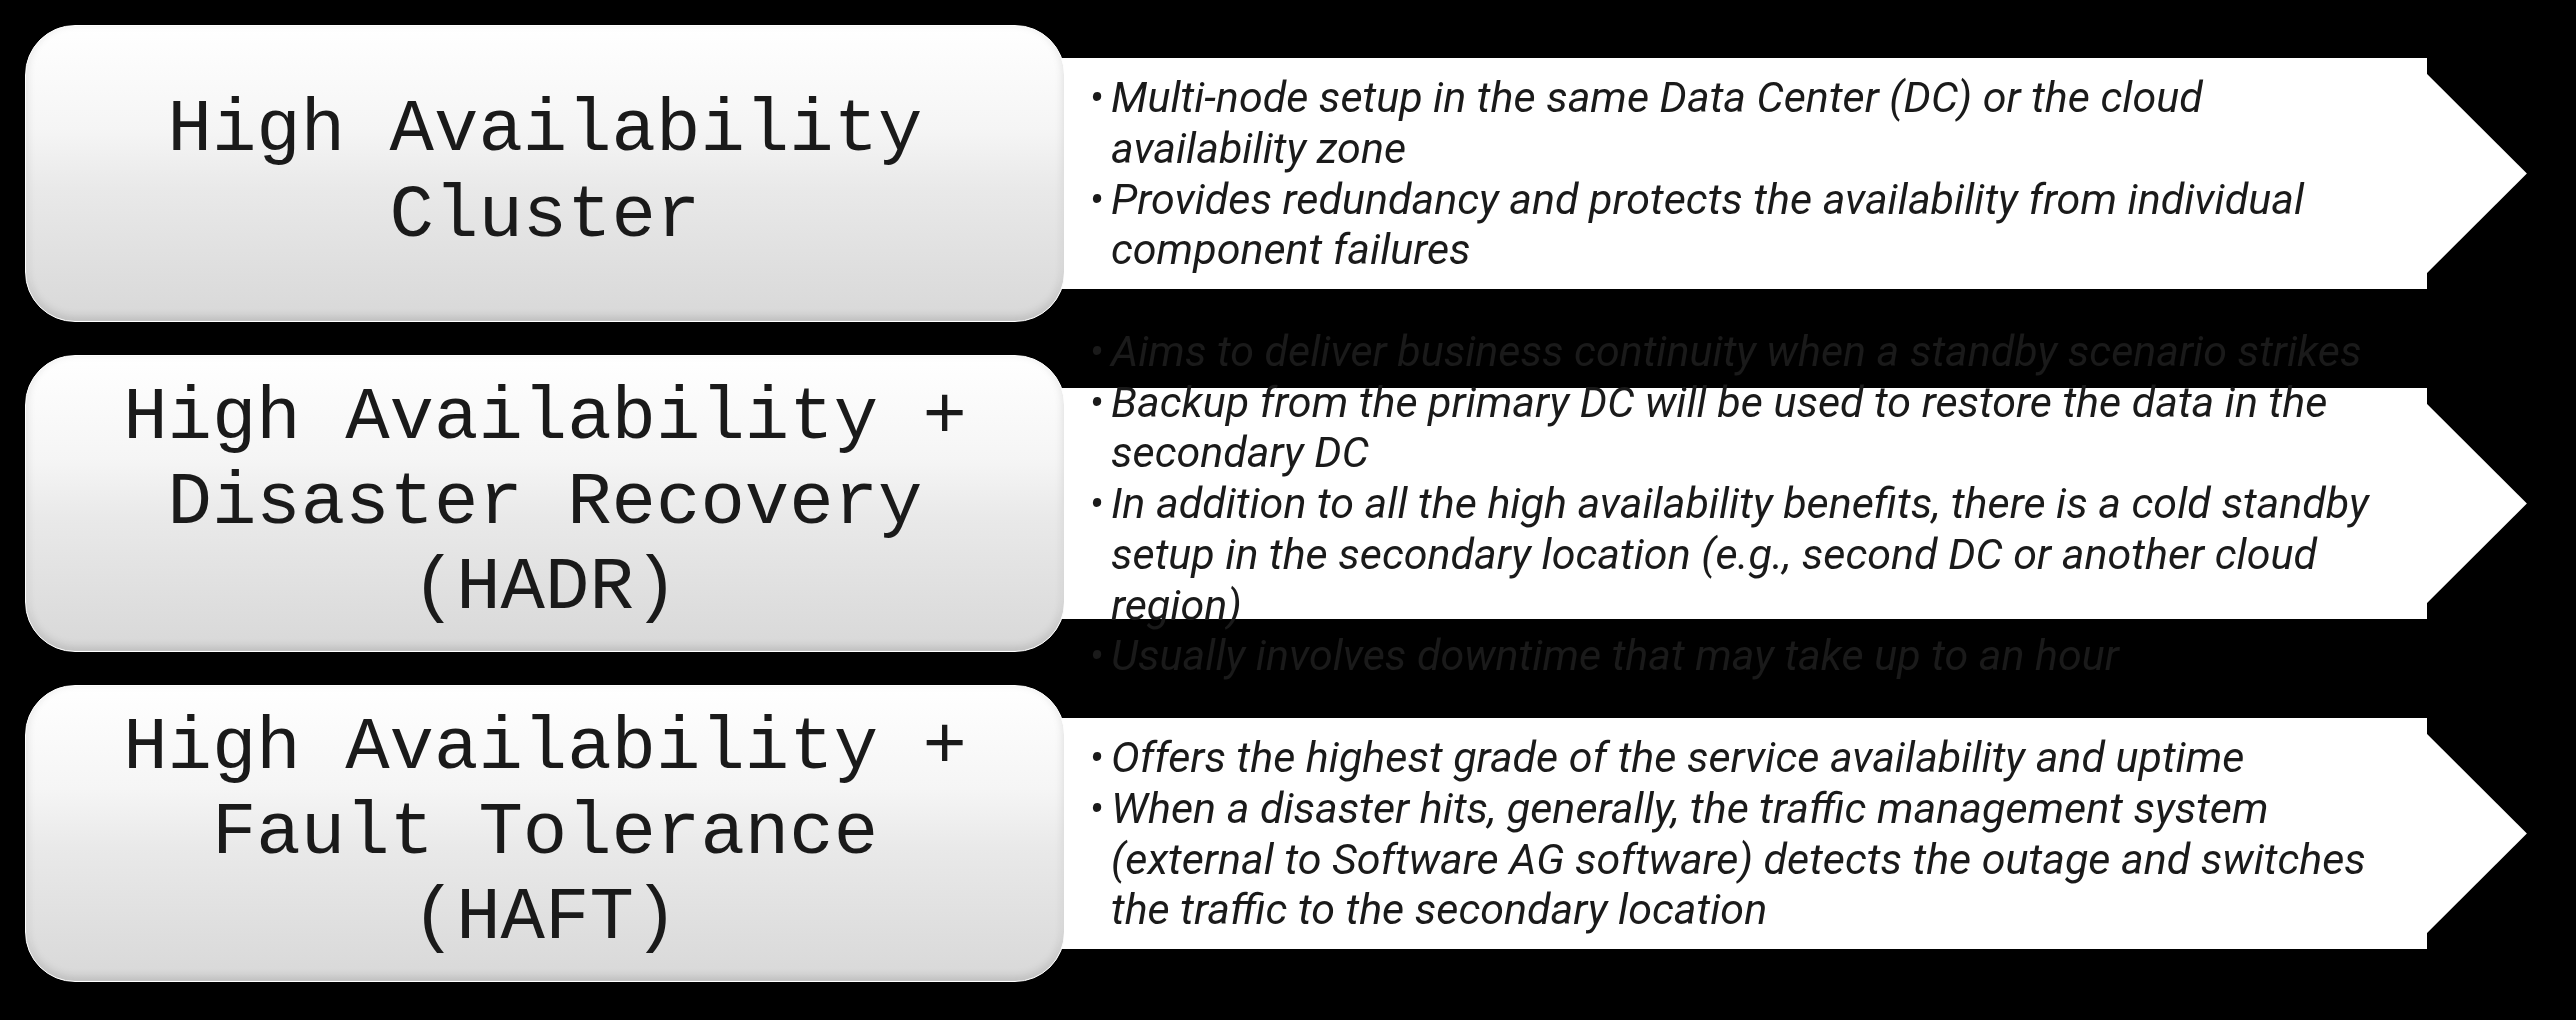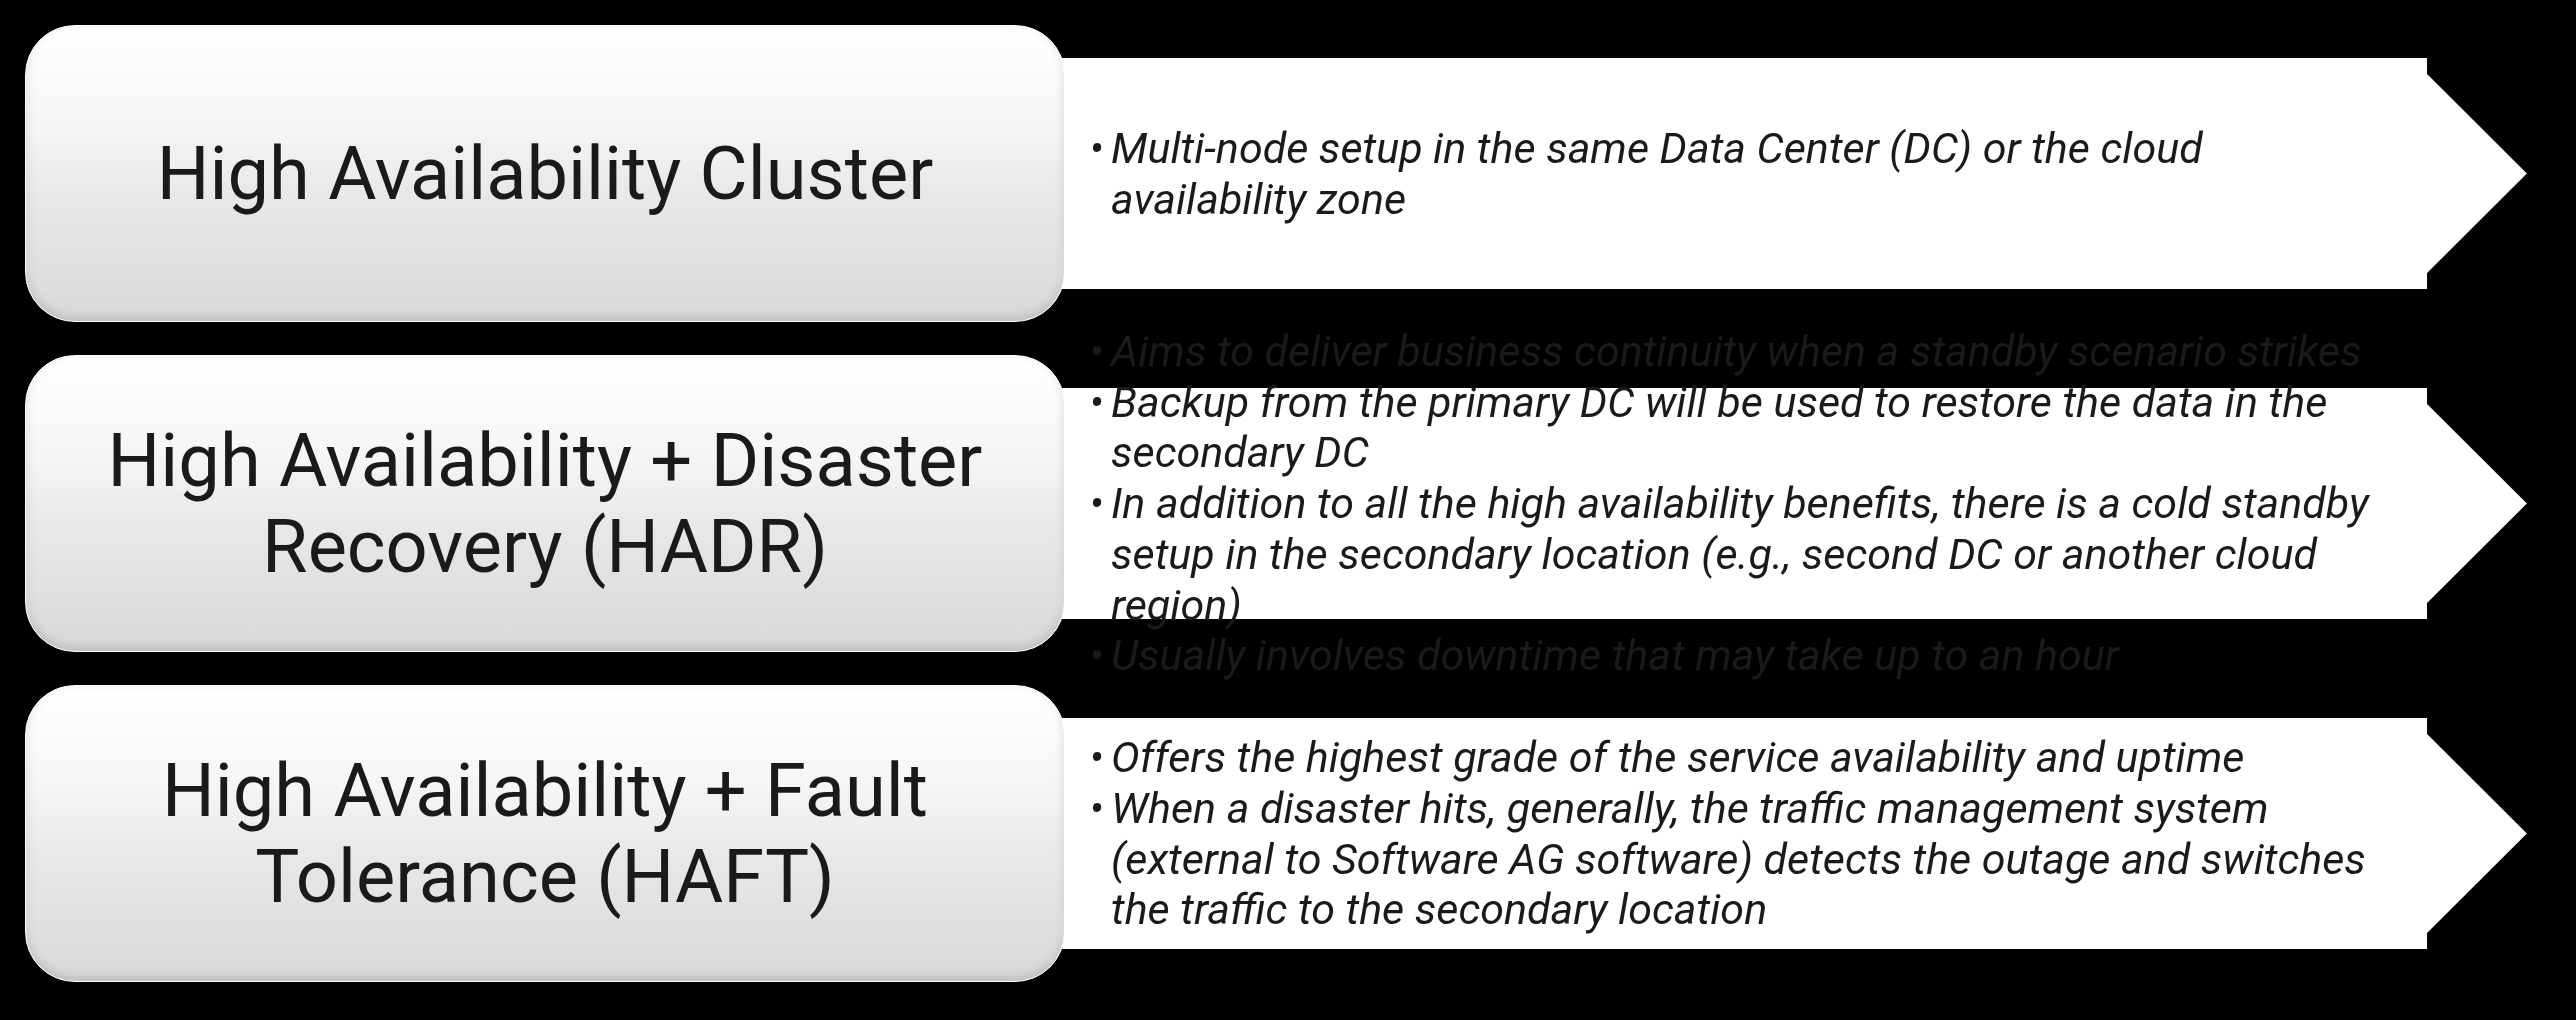--- a/index.html
+++ b/index.html
@@ -34,20 +34,21 @@
     margin-left: 25px;
     background: linear-gradient(to bottom, #ffffff 0%, #f5f5f5 35%, #e9e9e9 55%, #d8d8d8 100%);
     border-radius: 50px;
     border: 1.7px solid #fff;
     box-shadow: inset 0 -3.3px 10px rgba(0,0,0,0.15), inset 0 3.3px 6.6px rgba(255,255,255,0.6);
     display: flex;
     align-items: center;
     justify-content: center;
     padding: 0 70px;
     z-index: 2;
+    font-family: Liberation Mono, monospace;
   }
   .title-text {
     font-size: 74px;
     line-height: 1.15;
     color: #1a1a1a;
     text-align: center;
     font-weight: 400;
   }
   .arrow-body {
     position: relative;
@@ -105,20 +106,21 @@
 <div class="canvas">
 
   <div class="row">
     <div class="title-box">
       <div class="title-text">High Availability Cluster</div>
     </div>
     <div class="arrow-body">
       <div class="arrow-bg"></div>
       <ul class="bullets">
         <li>Multi-node setup in the same Data Center (DC) or the cloud availability zone</li>
+        <li>Provides redundancy and protects the availability from individual component failures</li>
       </ul>
     </div>
     <div class="arrow-head">
       <svg viewBox="0 0 180 360" preserveAspectRatio="none">
         <polygon points="0,0 180,180 0,360 0,320 140,180 0,40" fill="#000"></polygon>
         <polygon points="0,40 140,180 0,320" fill="#fff"></polygon>
       </svg>
     </div>
   </div>
 

